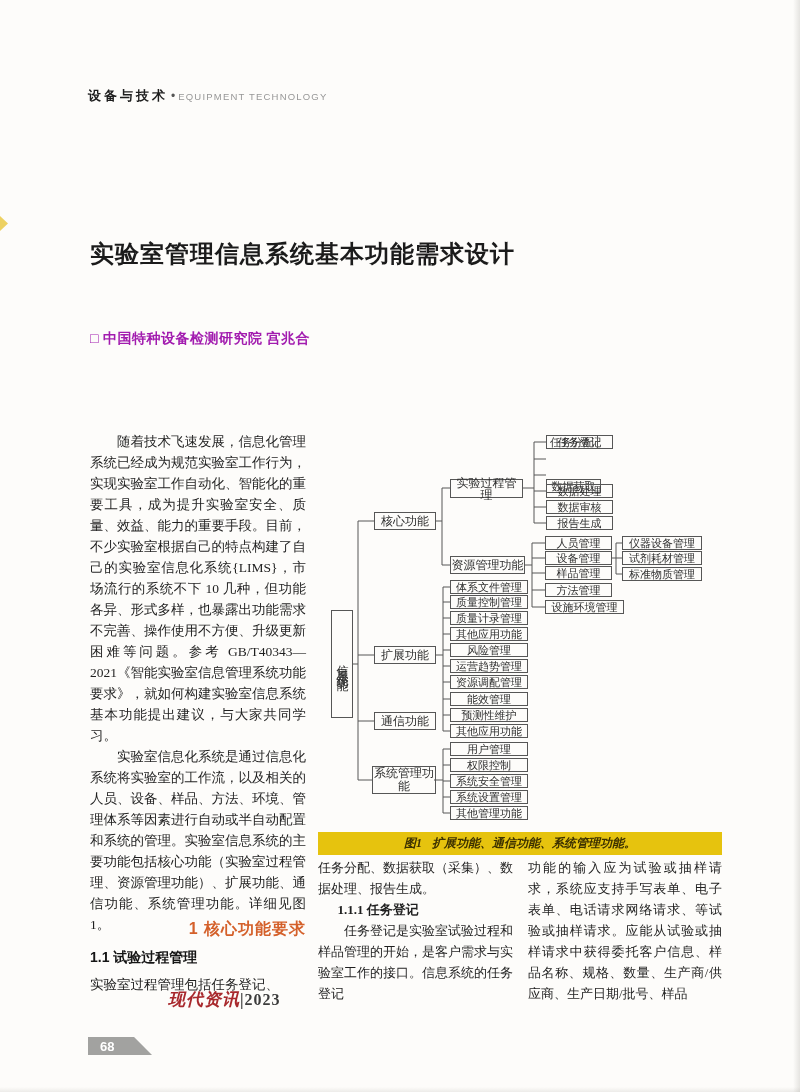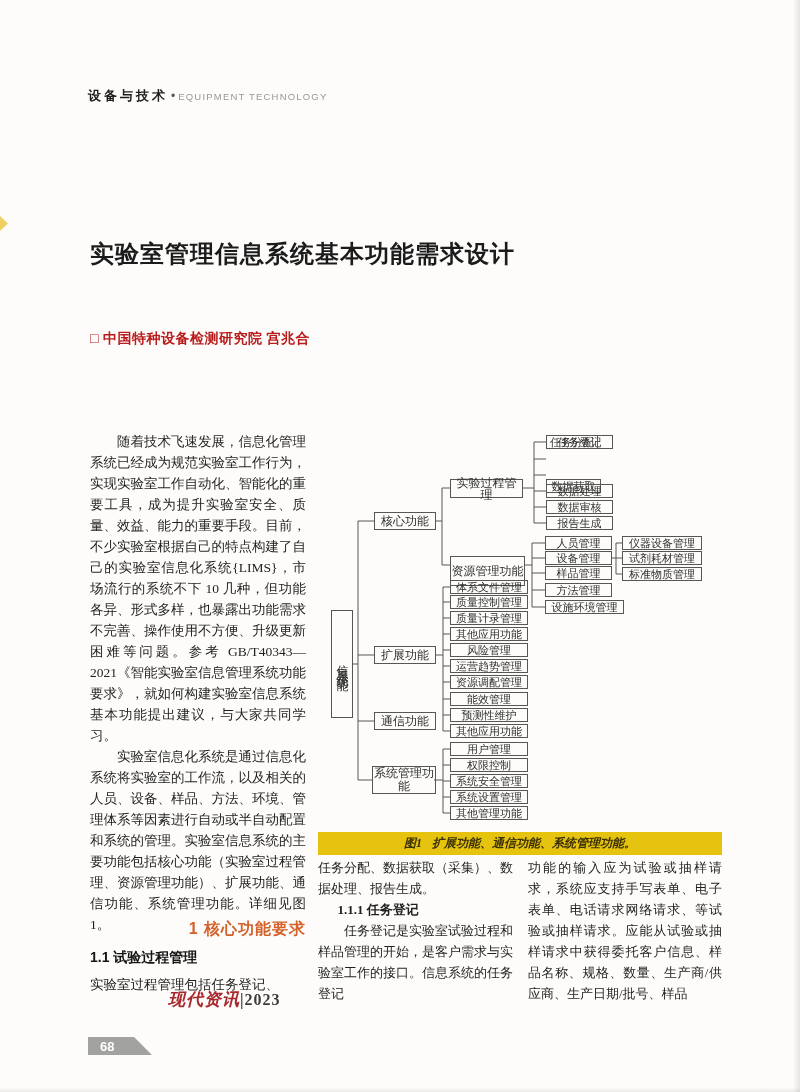--- a/index.html
+++ b/index.html
@@ -16,21 +16,21 @@
   .header .cn{font-weight:700;font-size:13px;letter-spacing:3px;color:#1d1d1d;}
   .header .dot{color:#555;font-size:12px;margin:0 3px;}
   .header .en{font-size:9.5px;color:#979797;letter-spacing:1.2px;}
 
   .edge-mark{left:0;top:216px;width:8px;height:15px;background:#e9c53c;
     clip-path:polygon(0 0,100% 50%,0 100%);opacity:.8;}
 
   .title{left:90px;top:222px;width:640px;font-family:"Liberation Sans",sans-serif;
     font-weight:700;font-size:24px;letter-spacing:1px;color:#1b1b1b;}
 
-  .author{left:90px;top:330px;font-size:14px;font-weight:700;color:#b91c1c;letter-spacing:.5px;}
+  .author{left:90px;top:330px;font-size:14px;font-weight:700;color:#a21caf;letter-spacing:.5px;}
 
   
   .col{font-size:13.5px;line-height:21px;text-align:justify;color:#1f1f1f;}
   .col p{margin:0;}
   .col p.indent{text-indent:2em;}
   .col1{left:90px;top:431px;width:216px;}
   .col2{left:318px;top:857px;width:195px;font-size:13px;}
   .col3{left:528px;top:857px;width:194px;font-size:13px;}
   .h3line{margin:0;text-indent:1.5em;font-weight:600;}
 
@@ -111,21 +111,21 @@
   </svg>
 
   <div class="droot" style="left:13px;top:185px;width:22px;height:108px">信息系统功能</div>
 
   <div class="dbox dbox-lg" style="left:56px;top:87px;width:62px;height:18px">核心功能</div>
   <div class="dbox dbox-lg" style="left:56px;top:221px;width:62px;height:18px">扩展功能</div>
   <div class="dbox dbox-lg" style="left:56px;top:287px;width:62px;height:18px">通信功能</div>
   <div class="dbox dbox-lg" style="left:54px;top:341px;width:64px;height:28px;white-space:normal;line-height:13px">系统管理功能</div>
 
   <div class="dbox dbox-lg" style="left:132px;top:54px;width:73px;height:19px">实验过程管理</div>
-  <div class="dbox dbox-lg" style="left:132px;top:131px;width:75px;height:30px">资源管理功能</div>
+  <div class="dbox dbox-lg" style="left:132px;top:131px;width:75px;height:18px">资源管理功能</div>
 
   <div class="dbox" style="left:228px;top:10px;width:67px;height:14px">任务登记</div>
   <div class="dbox" style="left:228px;top:10px;width:52px;height:14px">任务分配</div>
   <div class="dbox" style="left:228px;top:54px;width:55px;height:14px">数据获取</div>
   <div class="dbox" style="left:228px;top:59px;width:67px;height:14px">数据处理</div>
   <div class="dbox" style="left:228px;top:75px;width:67px;height:14px">数据审核</div>
   <div class="dbox" style="left:228px;top:91px;width:67px;height:14px">报告生成</div>
 
   <div class="dbox" style="left:227px;top:111px;width:67px;height:14px">人员管理</div>
   <div class="dbox" style="left:227px;top:126px;width:67px;height:14px">设备管理</div>

